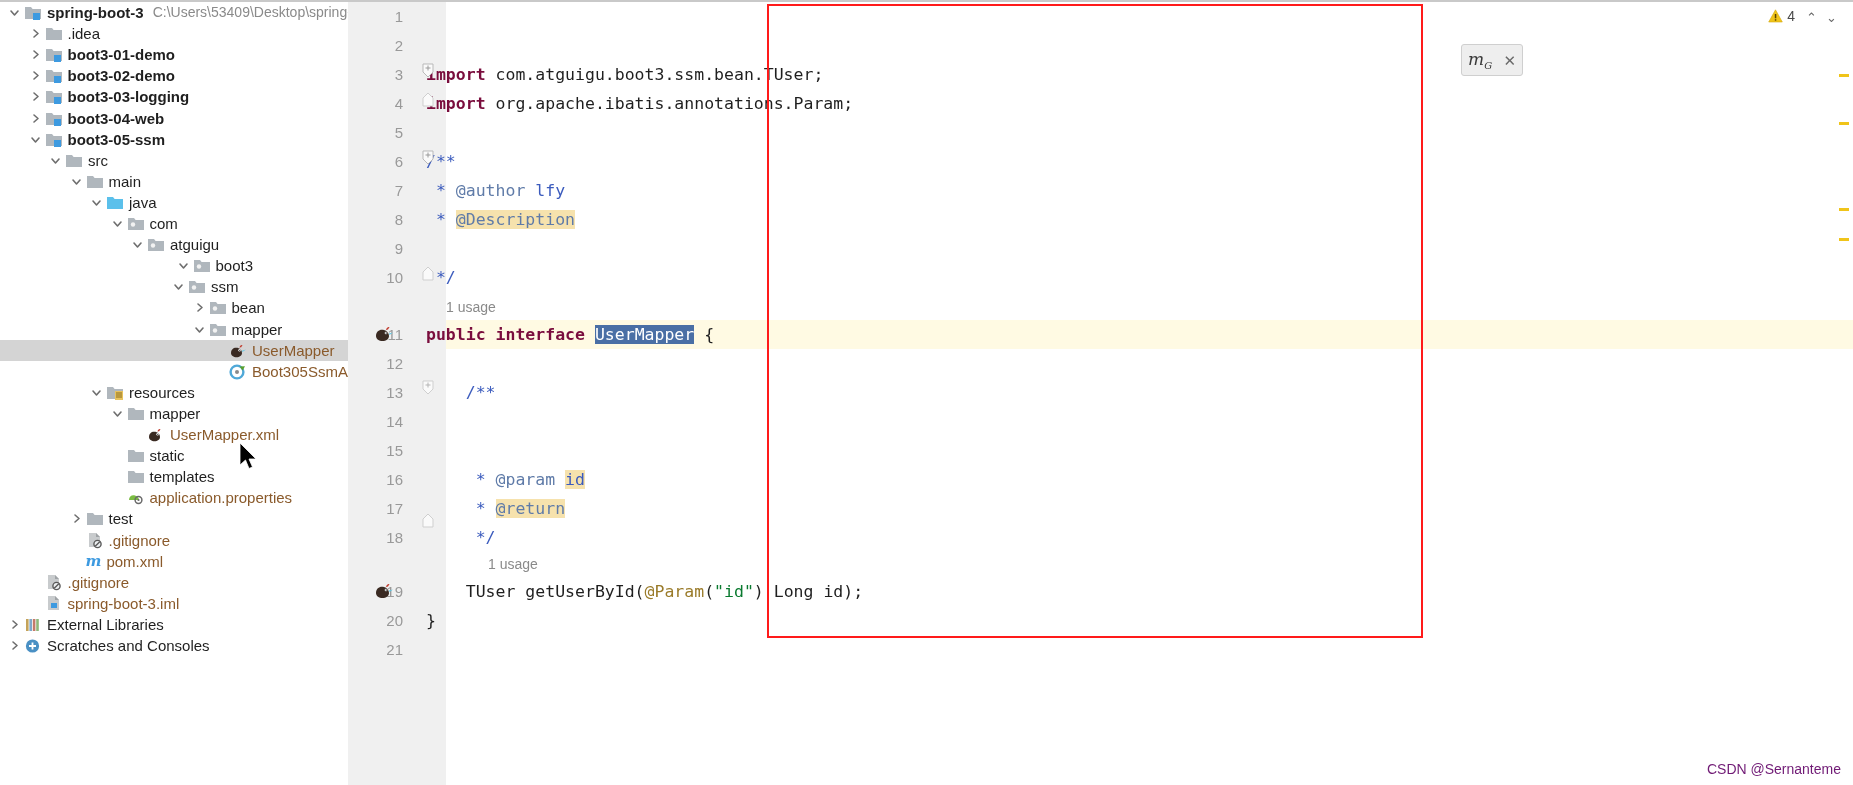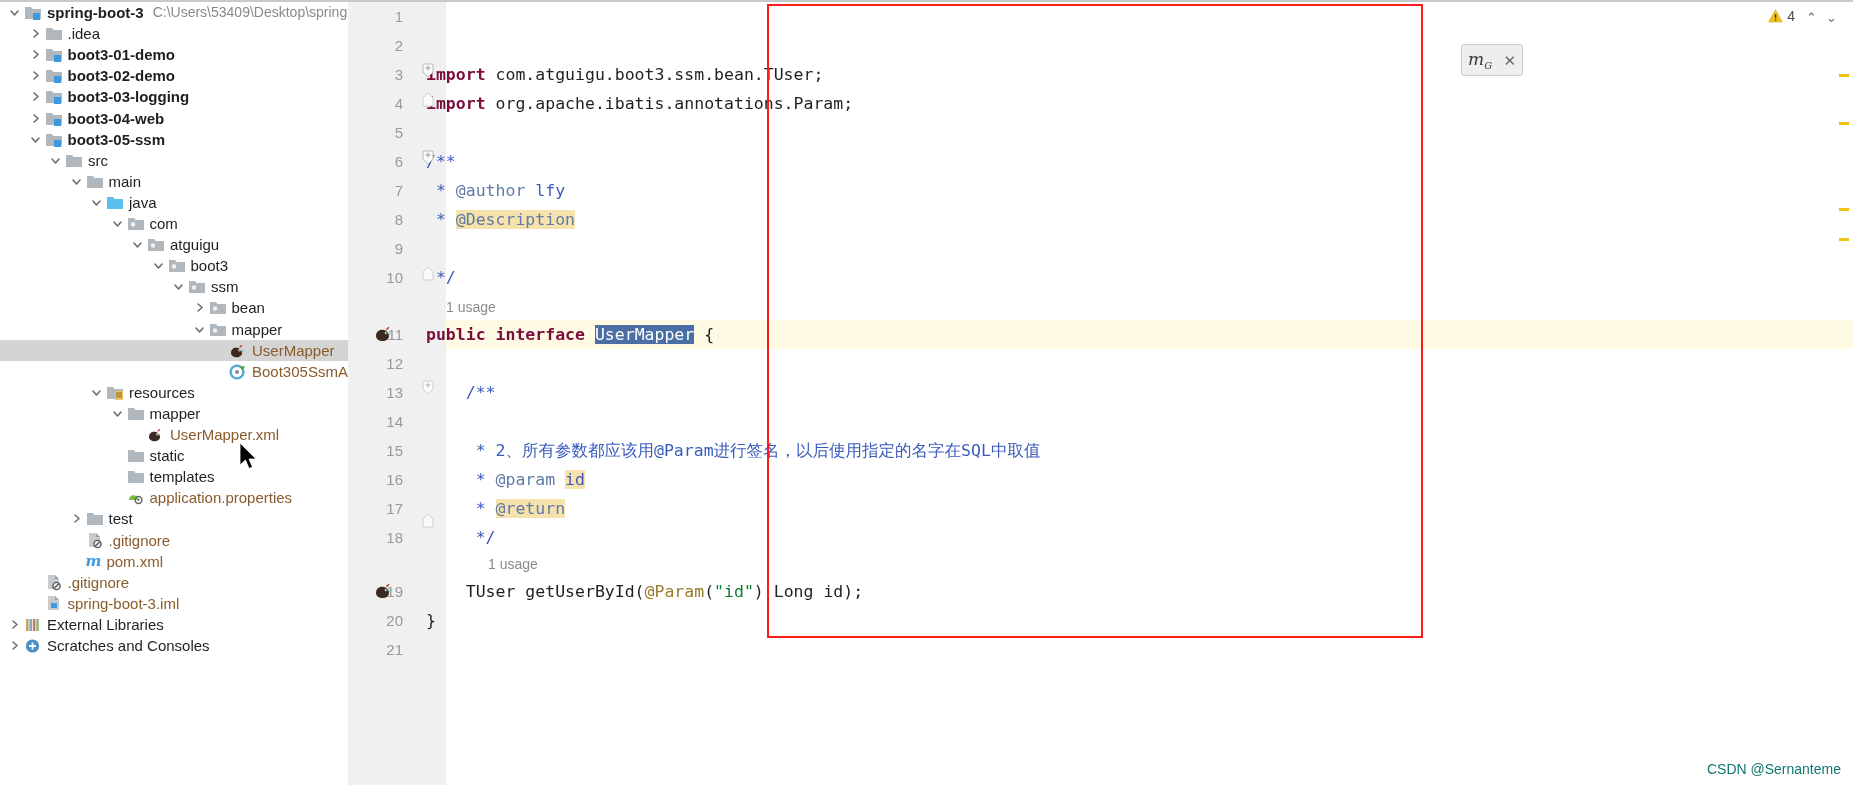--- a/index.html
+++ b/index.html
@@ -99,21 +99,21 @@
   .fw-m{font-family:"DejaVu Serif",serif;font-style:italic;font-size:17px;color:#3a3a3a;position:relative;}
   .fw-m sub{font-size:10px;}
   .fw-x{font-size:15px;color:#6a6a6a;line-height:1;}
 
   
   .stripe{position:absolute;right:4px;width:10px;height:3px;}
 
   
   .watermark{
     position:absolute;right:12px;bottom:8px;
-    font-size:14px;color:#0f766e;font-family:"Liberation Sans",sans-serif;
+    font-size:14px;color:#701a75;font-family:"Liberation Sans",sans-serif;
   }
 
   
   .cursor{position:absolute;left:240px;top:443px;width:20px;height:30px;}
   .sidebar-divider{position:absolute;left:348px;top:2px;width:1px;height:783px;background:#e3e3e3;}
 </style>
 </head>
 <body>
 
 <div id="app">
@@ -279,21 +279,21 @@
             </svg>
           </span>
           <span class="ico" style="margin-left: 3px;">
             <svg width="18" height="17" viewBox="0 0 18 17">
               <path d="M1,3 h6 l1.6,2 h8.4 v10 h-16 z" fill="#b0b7bd"></path>
               <circle cx="6" cy="9.5" r="2.2" fill="#f2f2f2"></circle>
             </svg>
           </span>
           <span class="lbl dark">atguigu</span>
         </div>
-        <div class="row" style="position: absolute; top: 253.2px; left: 0px; width: 348px;">
+        <div class="row" style="position: absolute; top: 253.2px; left: 12px; width: 348px; padding-left: 13px;">
           <span class="arrow" style="margin-left: 151.5px;">
             <svg width="13" height="13" viewBox="0 0 13 13">
               <path d="M3,5 L6.5,9 L10,5" fill="none" stroke="#6e6e6e" stroke-width="1.6" stroke-linecap="round" stroke-linejoin="round"></path>
             </svg>
           </span>
           <span class="ico" style="margin-left: 3px;">
             <svg width="18" height="17" viewBox="0 0 18 17">
               <path d="M1,3 h6 l1.6,2 h8.4 v10 h-16 z" fill="#b0b7bd"></path>
               <circle cx="6" cy="9.5" r="2.2" fill="#f2f2f2"></circle>
             </svg>
@@ -583,21 +583,20 @@
         </div>
         <div class="ln" style="top: 376px;">
           <span class="lnum">13</span>
           <span class="code"><span class="cmt">    /**</span></span>
         </div>
         <div class="ln" style="top: 405px;">
           <span class="lnum">14</span>
         </div>
         <div class="ln" style="top: 434px;">
           <span class="lnum">15</span>
-          <span class="code"><span class="cmt">     * 2、所有参数都应该用@Param进行签名，以后使用指定的名字在SQL中取值</span></span>
         </div>
         <div class="ln" style="top: 463px;">
           <span class="lnum">16</span>
           <span class="code"><span class="cmt">     * </span><span class="cmt-tag">@param</span><span class="cmt"> </span><span class="cmt hl">id</span></span>
         </div>
         <div class="ln" style="top: 492px;">
           <span class="lnum">17</span>
           <span class="code"><span class="cmt">     * </span><span class="cmt-tag hl">@return</span></span>
         </div>
         <div class="ln" style="top: 521px;">

